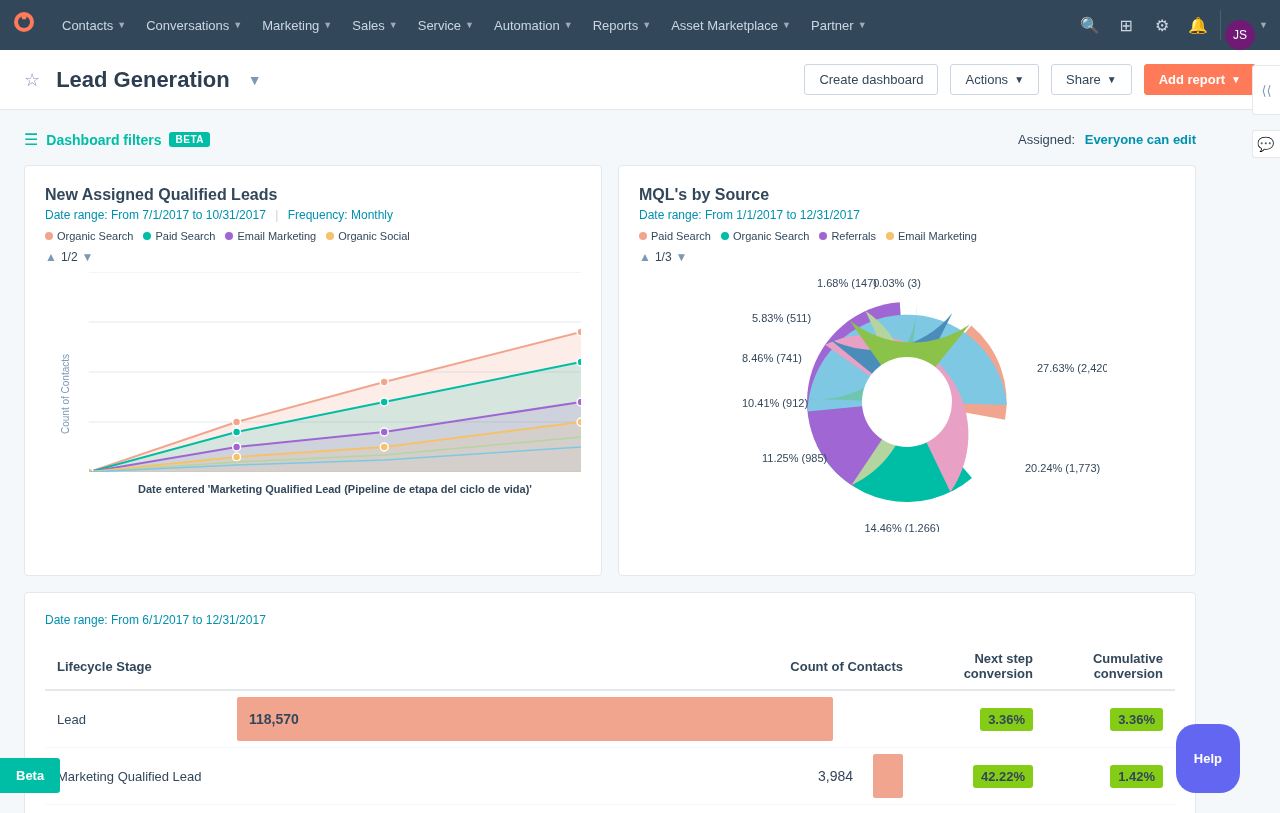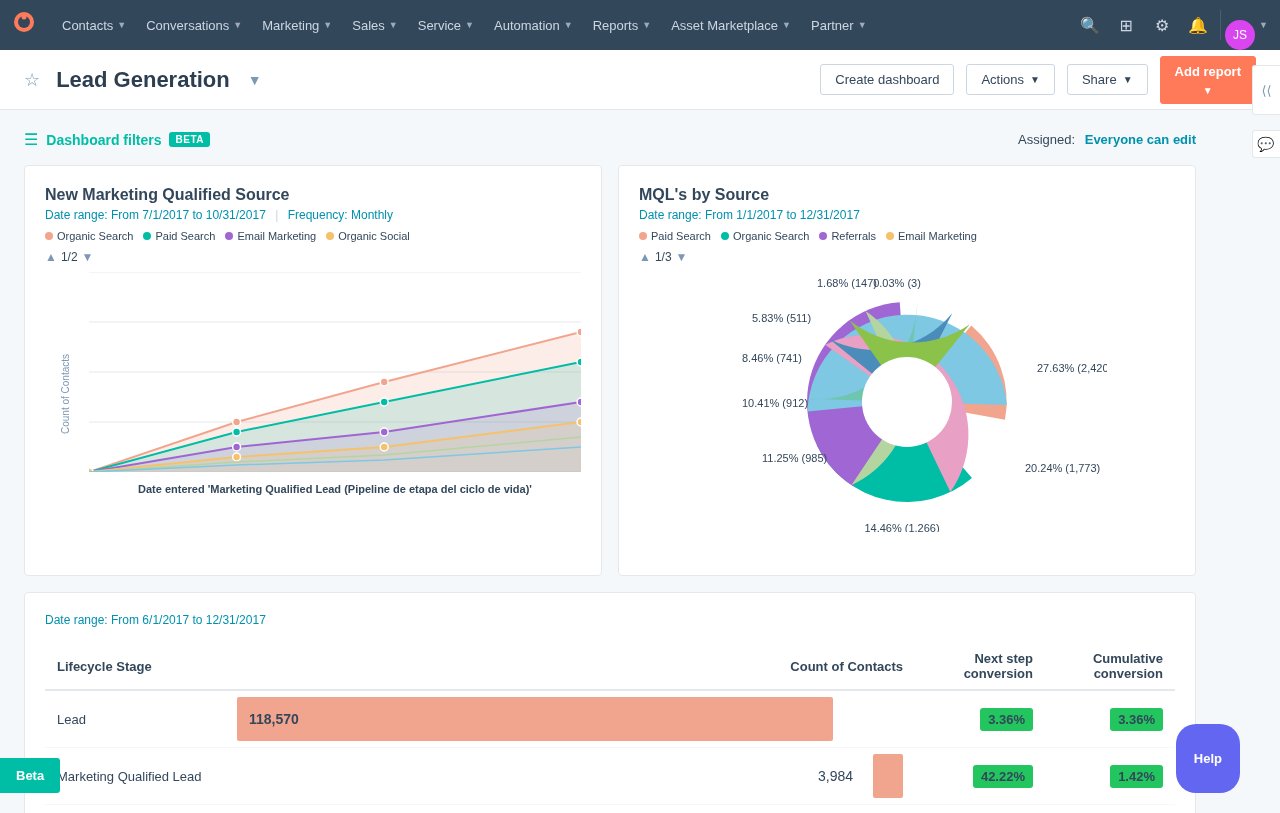--- a/index.html
+++ b/index.html
@@ -6,30 +6,30 @@
     body { font-family: -apple-system, BlinkMacSystemFont, 'Segoe UI', Helvetica, Arial, sans-serif; font-size: 13px; background: #f5f8fa; color: #33475b; }
 
     
     .top-nav { background: #33475b; height: 50px; display: flex; align-items: center; padding: 0 12px; gap: 0; }
     .hubspot-logo { color: #ff7a59; font-size: 22px; margin-right: 16px; cursor: pointer; }
     .nav-item { color: #cbd6e2; font-size: 13px; padding: 0 10px; height: 50px; display: flex; align-items: center; gap: 4px; cursor: pointer; white-space: nowrap; }
     .nav-caret { font-size: 9px; opacity: 0.7; }
     .nav-spacer { flex: 1; }
     .nav-icon-btn { color: #cbd6e2; width: 36px; height: 36px; display: flex; align-items: center; justify-content: center; cursor: pointer; font-size: 16px; }
     .nav-divider { width: 1px; background: #4a5e73; height: 30px; margin: 0 4px; }
-    .avatar { width: 30px; height: 30px; border-radius: 50%; background: #d946ef; display: flex; align-items: center; justify-content: center; color: white; font-size: 12px; cursor: pointer; overflow: hidden; margin-top: 20px; }
+    .avatar { width: 30px; height: 30px; border-radius: 50%; background: #701a75; display: flex; align-items: center; justify-content: center; color: white; font-size: 12px; cursor: pointer; overflow: hidden; margin-top: 20px; }
 
     
     .header-bar { background: #fff; border-bottom: 1px solid #e5e8eb; height: 60px; display: flex; align-items: center; padding: 0 24px; gap: 12px; }
     .star-icon { color: #7c98b6; font-size: 18px; cursor: pointer; margin-right: 4px; }
     .page-title { font-size: 22px; font-weight: 700; color: #2d3e50; }
     .title-caret { color: #7c98b6; font-size: 14px; margin-left: 6px; cursor: pointer; }
     .header-spacer { flex: 1; }
     .btn-outline { border: 1px solid #cbd6e2; background: #fff; color: #33475b; padding: 7px 14px; border-radius: 3px; font-size: 13px; cursor: pointer; display: flex; align-items: center; gap: 6px; }
-    .btn-primary { background: #ff7a59; border: 1px solid #ff7a59; color: #fff; padding: 7px 14px; border-radius: 3px; font-size: 13px; cursor: pointer; display: flex; align-items: center; gap: 6px; font-weight: 600; flex-direction: column; }
+    .btn-primary { background: #ff7a59; border: 1px solid #ff7a59; color: #fff; padding: 7px 14px; border-radius: 3px; font-size: 13px; cursor: pointer; display: flex; align-items: center; gap: 6px; font-weight: 600; }
     .btn-caret { font-size: 10px; }
 
     
     .sidebar-toggle { position: fixed; right: 0; top: 65px; background: #fff; border: 1px solid #e5e8eb; border-right: none; width: 28px; height: 50px; display: flex; align-items: center; justify-content: center; cursor: pointer; border-radius: 3px 0 0 3px; color: #7c98b6; z-index: 100; }
 
     
     .content { padding: 20px 24px; max-width: 1220px; }
 
     
     .filters-bar { display: flex; align-items: center; margin-bottom: 16px; justify-content: space-between; }
@@ -66,21 +66,21 @@
     .funnel-subtitle span { color: #0091ae; }
 
     .funnel-table { width: 100%; border-collapse: collapse; }
     .funnel-table thead th { text-align: right; font-size: 13px; font-weight: 700; color: #33475b; padding: 8px 12px; border-bottom: 2px solid #e5e8eb; }
     .funnel-table thead th:first-child { text-align: left; }
     .funnel-table tbody td { padding: 6px 12px; border-bottom: 1px solid #f5f8fa; font-size: 13px; }
     .funnel-table tbody td:not(:first-child) { text-align: right; }
     .funnel-bar-wrap { display: flex; align-items: center; gap: 12px; }
     .funnel-bar { height: 44px; background: #f2a58e; border-radius: 2px; display: flex; align-items: center; padding-left: 12px; font-weight: 600; font-size: 14px; color: #33475b; }
     .funnel-bar-small { height: 44px; background: #f2a58e; border-radius: 2px; width: 30px; }
-    .conv-value { font-weight: 700; font-size: 13px; background: #22c55e; padding: 4px 8px; border-radius: 3px; }
+    .conv-value { font-weight: 700; font-size: 13px; background: #84cc16; padding: 4px 8px; border-radius: 3px; }
 
     
     .beta-btn { position: fixed; bottom: 20px; left: 0; background: #00bda5; color: #fff; padding: 10px 16px; font-size: 13px; font-weight: 700; border-radius: 0 3px 3px 0; cursor: pointer; z-index: 200; }
     .help-btn { position: fixed; bottom: 20px; right: 40px; background: #6366f1; color: #fff; padding: 27px 18px; font-size: 13px; font-weight: 700; border-radius: 20px; cursor: pointer; z-index: 200; }
     .chat-icon { position: fixed; right: 0; top: 130px; background: #fff; border: 1px solid #e5e8eb; border-right: none; width: 28px; height: 28px; display: flex; align-items: center; justify-content: center; font-size: 14px; color: #7c98b6; cursor: pointer; border-radius: 3px 0 0 3px; }
   </style>
 </head>
 <body>
 
 <nav class="top-nav">
@@ -171,21 +171,21 @@
     </div>
     <div>
       <span class="assigned-text">Assigned:</span>
       <span class="assigned-link" style="margin-left:6px">Everyone can edit</span>
     </div>
   </div>
 
   <div class="dashboard-grid">
 
     <div class="card">
-      <div class="card-title">New Marketing Qualified Source</div>
+      <div class="card-title">New Assigned Qualified Leads</div>
       <div class="card-subtitle">
         <span>Date range: From 7/1/2017 to 10/31/2017</span>
         <span class="sep">|</span>
         <span style="color:#0091ae">Frequency: Monthly</span>
       </div>
       <div class="legend">
         <div class="legend-item">
           <span class="legend-dot" style="background:#f2a58e"></span>
           <span>Organic Search</span>
         </div>

